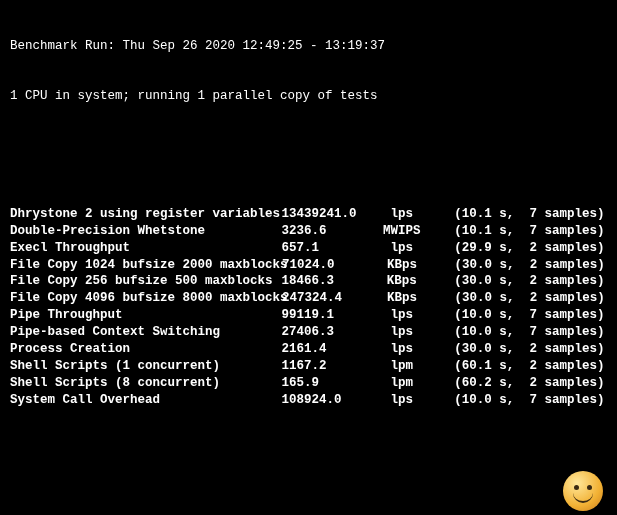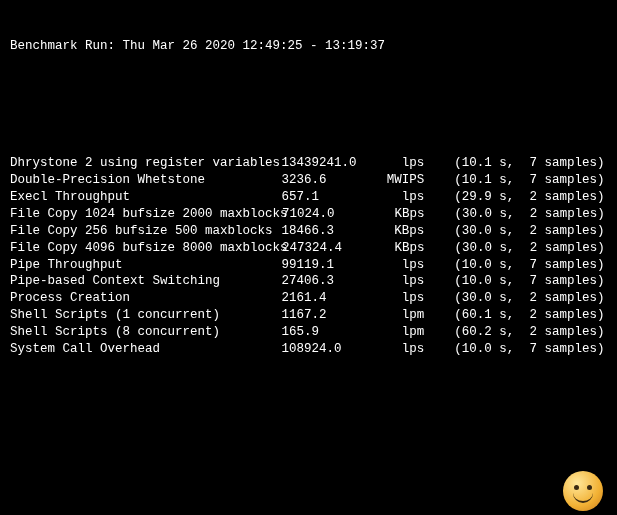--- a/index.html
+++ b/index.html
@@ -16,24 +16,25 @@
     position: relative;
   }
   .term {
     padding: 4px 10px 10px 10px;
     white-space: pre;
   }
   .header-line { white-space: pre; }
   .blank { height: 1.3em; }
   .row {
     display: flex;
+    font-weight: bold;
   }
   .c-name  { width: 272px; }
   .c-val   { width: 95px; }
-  .c-unit  { width: 45px; text-align: right; padding-left: 3px; }
+  .c-unit  { width: 45px; text-align: center; padding-left: 3px; }
   .c-paren { width: 80px; text-align: center; padding-left: 20px; }
   .c-samp  { width: 80px; text-align: center; padding-left: 3px; }
 
   .emoji {
     position: absolute;
     right: 10px;
     bottom: 0px;
     width: 44px;
     height: 44px;
     pointer-events: none;
@@ -62,21 +63,22 @@
     width: 20px;
     height: 10px;
     border-bottom: 2.5px solid #3a2a12;
     border-radius: 0 0 12px 12px;
   }
 </style>
 </head>
 <body>
 
 <div class="term">
-  <div class="header-line">Benchmark Run: Thu Mar 26 2020 12:49:25 - 13:19:37</div>
+  <div class="header-line">Benchmark Run: Thu Sep 26 2020 12:49:25 - 13:19:37</div>
+  <div class="header-line">1 CPU in system; running 1 parallel copy of tests</div>
   <div class="blank"></div>
 
   <div id="results-block"><div class="row"><span class="c-name">Dhrystone 2 using register variables</span><span class="c-val">13439241.0</span><span class="c-unit">lps</span><span class="c-paren">(10.1 s,</span><span class="c-samp">7 samples)</span></div><div class="row"><span class="c-name">Double-Precision Whetstone</span><span class="c-val">3236.6</span><span class="c-unit">MWIPS</span><span class="c-paren">(10.1 s,</span><span class="c-samp">7 samples)</span></div><div class="row"><span class="c-name">Execl Throughput</span><span class="c-val">657.1</span><span class="c-unit">lps</span><span class="c-paren">(29.9 s,</span><span class="c-samp">2 samples)</span></div><div class="row"><span class="c-name">File Copy 1024 bufsize 2000 maxblocks</span><span class="c-val">71024.0</span><span class="c-unit">KBps</span><span class="c-paren">(30.0 s,</span><span class="c-samp">2 samples)</span></div><div class="row"><span class="c-name">File Copy 256 bufsize 500 maxblocks</span><span class="c-val">18466.3</span><span class="c-unit">KBps</span><span class="c-paren">(30.0 s,</span><span class="c-samp">2 samples)</span></div><div class="row"><span class="c-name">File Copy 4096 bufsize 8000 maxblocks</span><span class="c-val">247324.4</span><span class="c-unit">KBps</span><span class="c-paren">(30.0 s,</span><span class="c-samp">2 samples)</span></div><div class="row"><span class="c-name">Pipe Throughput</span><span class="c-val">99119.1</span><span class="c-unit">lps</span><span class="c-paren">(10.0 s,</span><span class="c-samp">7 samples)</span></div><div class="row"><span class="c-name">Pipe-based Context Switching</span><span class="c-val">27406.3</span><span class="c-unit">lps</span><span class="c-paren">(10.0 s,</span><span class="c-samp">7 samples)</span></div><div class="row"><span class="c-name">Process Creation</span><span class="c-val">2161.4</span><span class="c-unit">lps</span><span class="c-paren">(30.0 s,</span><span class="c-samp">2 samples)</span></div><div class="row"><span class="c-name">Shell Scripts (1 concurrent)</span><span class="c-val">1167.2</span><span class="c-unit">lpm</span><span class="c-paren">(60.1 s,</span><span class="c-samp">2 samples)</span></div><div class="row"><span class="c-name">Shell Scripts (8 concurrent)</span><span class="c-val">165.9</span><span class="c-unit">lpm</span><span class="c-paren">(60.2 s,</span><span class="c-samp">2 samples)</span></div><div class="row"><span class="c-name">System Call Overhead</span><span class="c-val">108924.0</span><span class="c-unit">lps</span><span class="c-paren">(10.0 s,</span><span class="c-samp">7 samples)</span></div></div>
 
   <div class="blank"></div>
 
   
 
   
 

